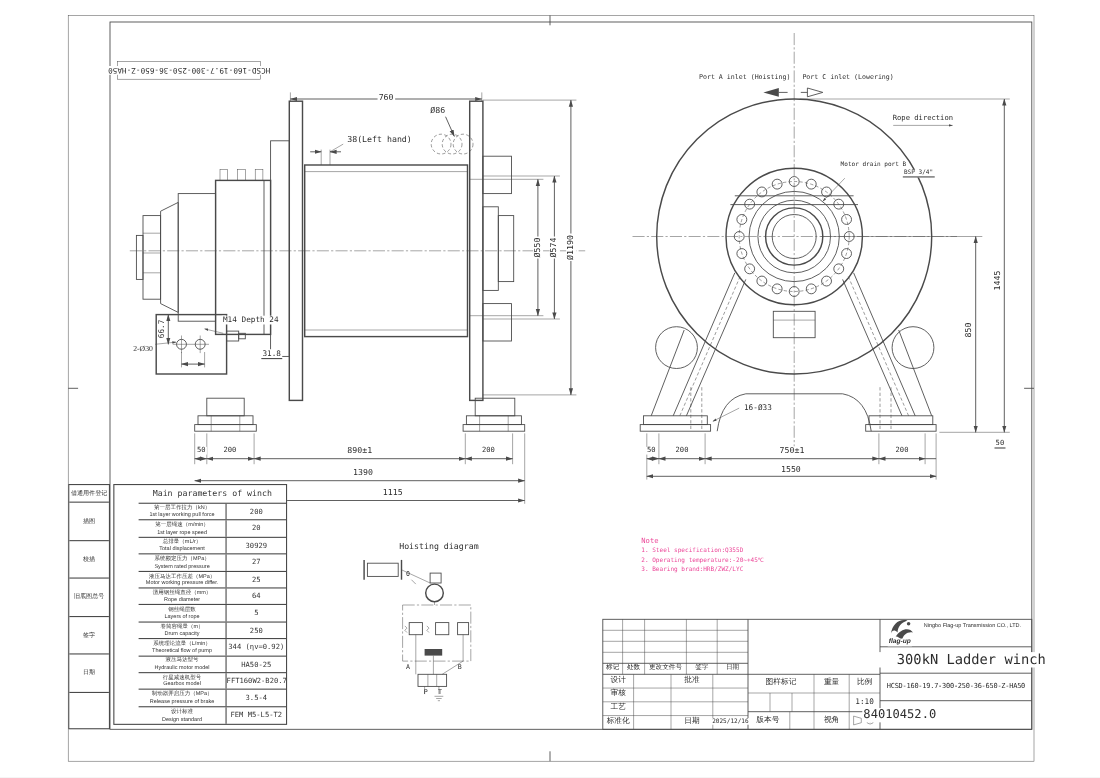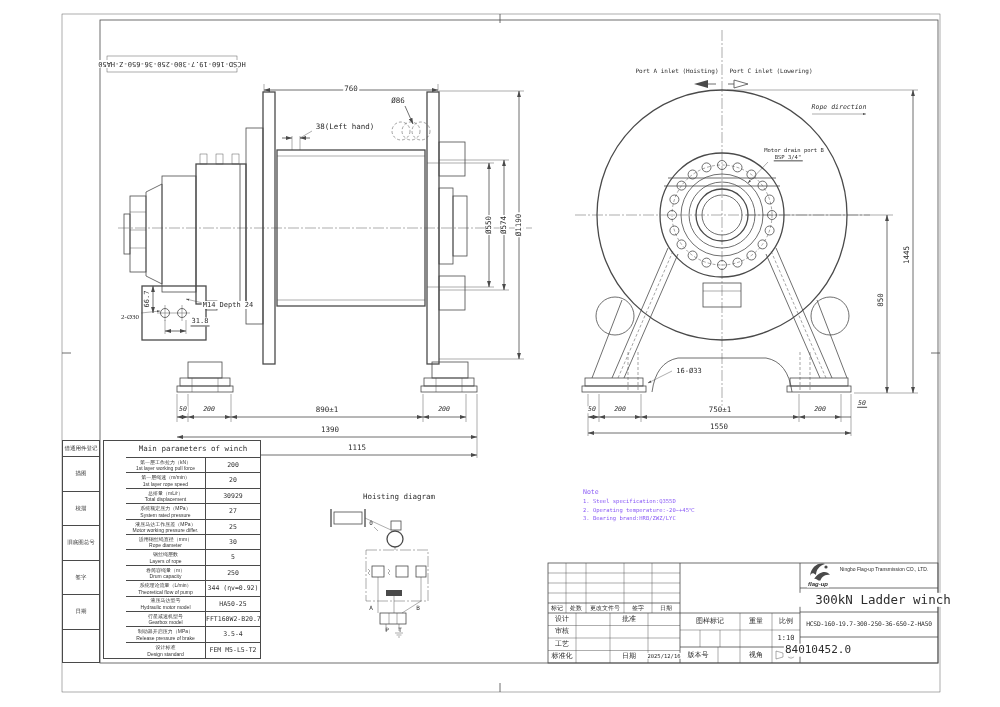--- a/index.html
+++ b/index.html
@@ -11,22 +11,22 @@
   svg .thin{stroke-width:0.45;}
   svg .dash{stroke-dasharray:3 2;stroke-width:0.5;}
   svg .cl{stroke-dasharray:11 2 2 2;stroke-width:0.45;}
   svg .fillb{fill:#4a4a4a;stroke:none;}
   .lbl{position:absolute;z-index:3;transform:translate(-50%,-50%);font-size:7.5px;line-height:1.15;
        color:#2d2d2d;background:#fff;white-space:nowrap;padding:0 1px;}
   .lbl.v{transform:translate(-50%,-50%) rotate(-90deg);}
   .lbl.r180{transform:translate(-50%,-50%) rotate(180deg);}
   .lbl.zh{font-family:"Liberation Sans","DejaVu Sans",sans-serif;}
   .lbl.nobg{background:transparent;}
-  .lbl.u{border-bottom:0.8px solid #4a4a4a;}
-  .lbl.f5{font-size:5px;} .lbl.f55{font-size:5.5px;} .lbl.f6{font-size:6px;} .lbl.f65{font-size:6.5px;font-style:italic;}
+  .lbl.u{border-bottom:0.8px solid #4a4a4a;margin-left:47px;}
+  .lbl.f5{font-size:5px;} .lbl.f55{font-size:5.5px;} .lbl.f6{font-size:6px;} .lbl.f65{font-size:6.5px;}
   .lbl.f7{font-size:7px;} .lbl.f11{font-size:11px;} .lbl.f12{font-size:12.5px;}
   .lbl.b{font-weight:bold;} .lbl.i{font-style:italic;}
   
   .params{position:absolute;left:103px;top:440px;width:158px;z-index:2;border:1px solid #4a4a4a;
           font-family:"Liberation Sans","DejaVu Sans",sans-serif;background:#fff;box-sizing:border-box;padding-left:22px;}
   .params-title{height:16px;line-height:16px;border-bottom:1px solid #4a4a4a;text-align:center;
                 font-size:7.5px;font-family:"DejaVu Sans Mono",monospace;}
   .prow{display:flex;height:15.4px;border-bottom:1px solid #4a4a4a;box-sizing:border-box;}
   .prow:last-child{border-bottom:none;}
   .plabel{width:80px;border-right:1px solid #4a4a4a;text-align:center;overflow:hidden;
@@ -36,21 +36,21 @@
   .pval{flex:1;text-align:center;font-size:6.5px;line-height:15px;
         font-family:"DejaVu Sans Mono",monospace;overflow:hidden;white-space:nowrap;}
   
   .lmargin{position:absolute;left:62px;top:440px;width:38px;z-index:2;border:1px solid #4a4a4a;
            font-family:"Liberation Sans","DejaVu Sans",sans-serif;box-sizing:border-box;background:#fff;}
   .lmcell{border-bottom:1px solid #4a4a4a;display:flex;align-items:center;justify-content:center;
           font-size:5.5px;overflow:hidden;white-space:nowrap;box-sizing:border-box;}
   .lmcell:last-child{border-bottom:none;}
   
   .notes{position:absolute;left:583px;top:488px;width:150px;z-index:2;
-         font-family:"DejaVu Sans Mono",monospace;color:#8b5cf6;}
+         font-family:"DejaVu Sans Mono",monospace;color:#ec4899;}
   .notes-title{font-size:6.5px;line-height:9px;}
   .note-item{font-size:5.5px;line-height:8.5px;white-space:nowrap;}
 </style>
 </head>
 <body>
 
 <div class="sheet">
 
 <svg width="1000" height="707" viewBox="0 0 1000 707">
   <defs>
@@ -334,21 +334,21 @@
 <div class="lbl r180 f7" style="left:172px;top:64px;">HCSD-160-19.7-300-250-36-650-Z-HA50</div>
 
 <div class="lbl" style="left:351px;top:89px;">760</div>
 <div class="lbl" style="left:345px;top:127px;">38(Left hand)</div>
 <div class="lbl" style="left:398px;top:101px;">Ø86</div>
 <div class="lbl v" style="left:489px;top:225px;">Ø550</div>
 <div class="lbl v" style="left:504px;top:225px;">Ø574</div>
 <div class="lbl v" style="left:519px;top:225px;">Ø1190</div>
 <div class="lbl v f7" style="left:147px;top:299px;">66.7</div>
 <div class="lbl f7" style="left:130px;top:317px;font-family:Liberation Serif, serif;">2-Ø30</div>
-<div class="lbl f7" style="left:228px;top:305px;text-align:center;">M14 Depth 24</div>
+<div class="lbl f7" style="left:228px;top:291px;text-align:center;">M14 Depth 24</div>
 <div class="lbl f7 u" style="left:200px;top:322px;">31.8</div>
 <div class="lbl f65" style="left:183px;top:410px;">50</div>
 <div class="lbl f65" style="left:209px;top:410px;">200</div>
 <div class="lbl" style="left:327px;top:410px;">890±1</div>
 <div class="lbl f65" style="left:444px;top:410px;">200</div>
 <div class="lbl" style="left:330px;top:430px;">1390</div>
 <div class="lbl" style="left:357px;top:448px;">1115</div>
 
 <div class="lbl f6" style="left:677px;top:71px;">Port A inlet (Hoisting)</div>
 <div class="lbl f6" style="left:771px;top:71px;">Port C inlet (Lowering)</div>
@@ -424,21 +424,21 @@
           <span class="pen">Motor working pressure differ.</span>
         </div>
         <div class="pval">25</div>
       </div>
 
       <div class="prow">
         <div class="plabel">
           <span class="pzh">适用钢丝绳直径（mm）</span>
           <span class="pen">Rope diameter</span>
         </div>
-        <div class="pval">30</div>
+        <div class="pval">64</div>
       </div>
 
       <div class="prow">
         <div class="plabel">
           <span class="pzh">钢丝绳层数</span>
           <span class="pen">Layers of rope</span>
         </div>
         <div class="pval">5</div>
       </div>
 

